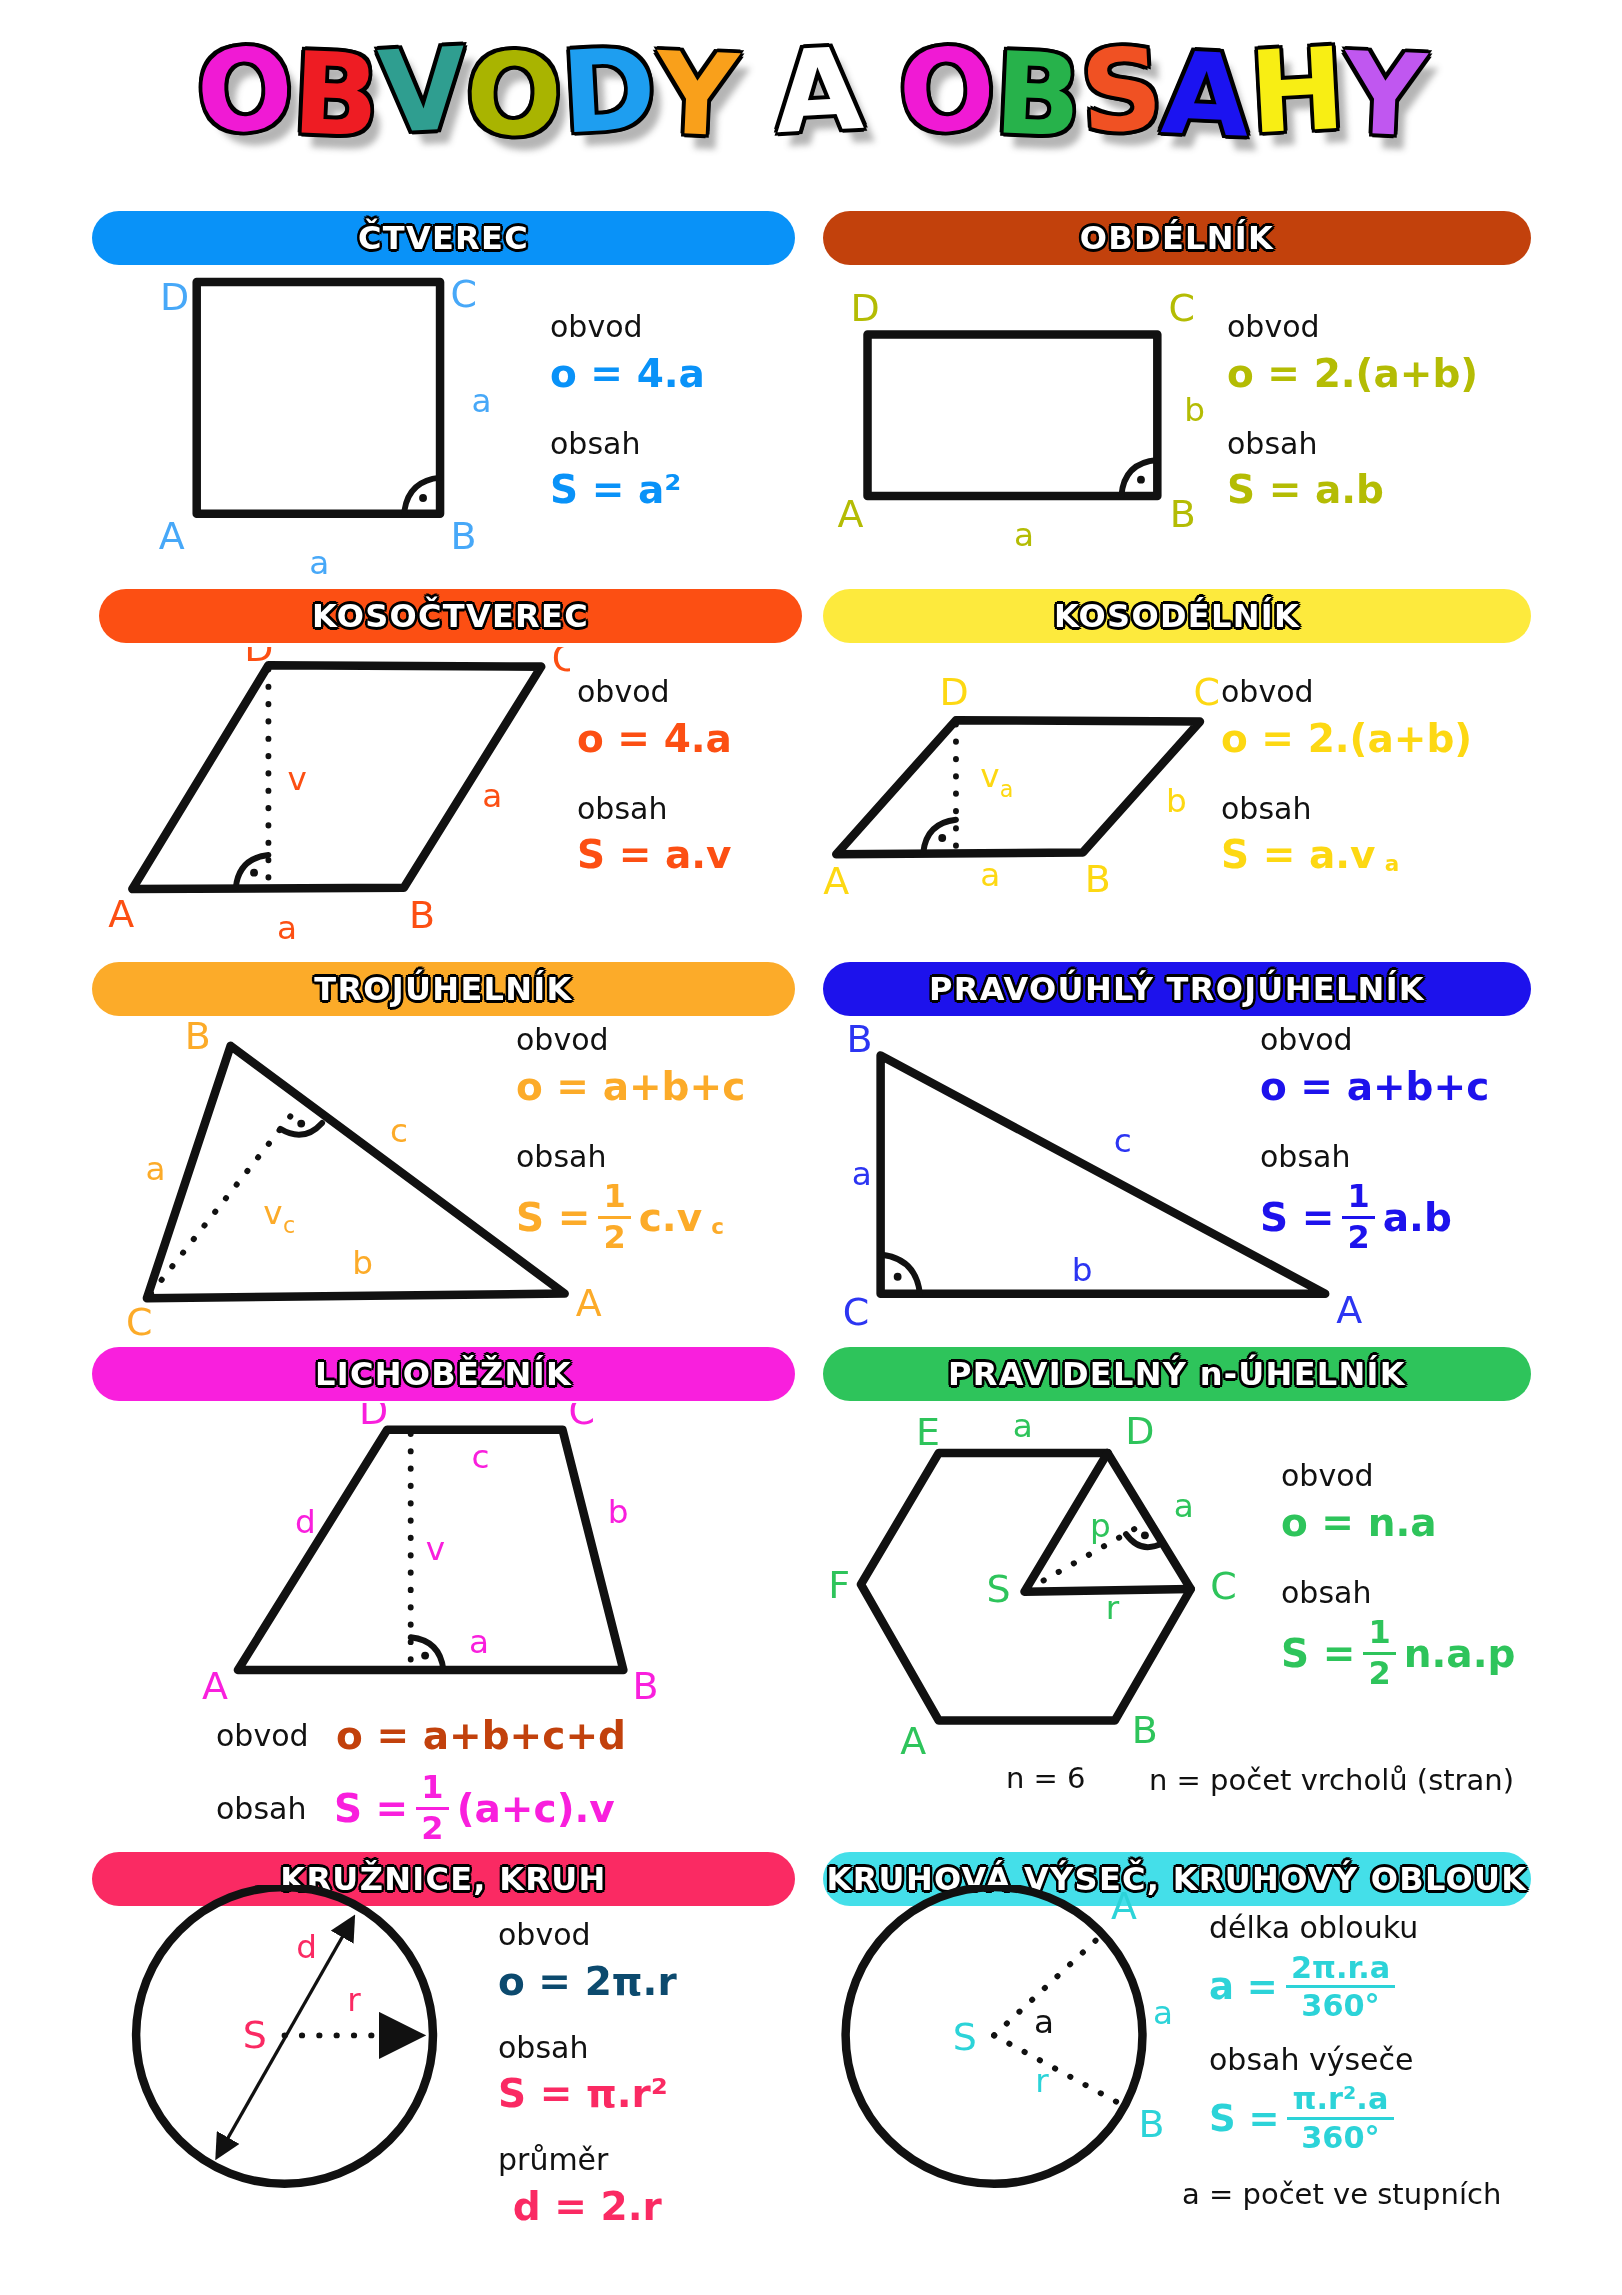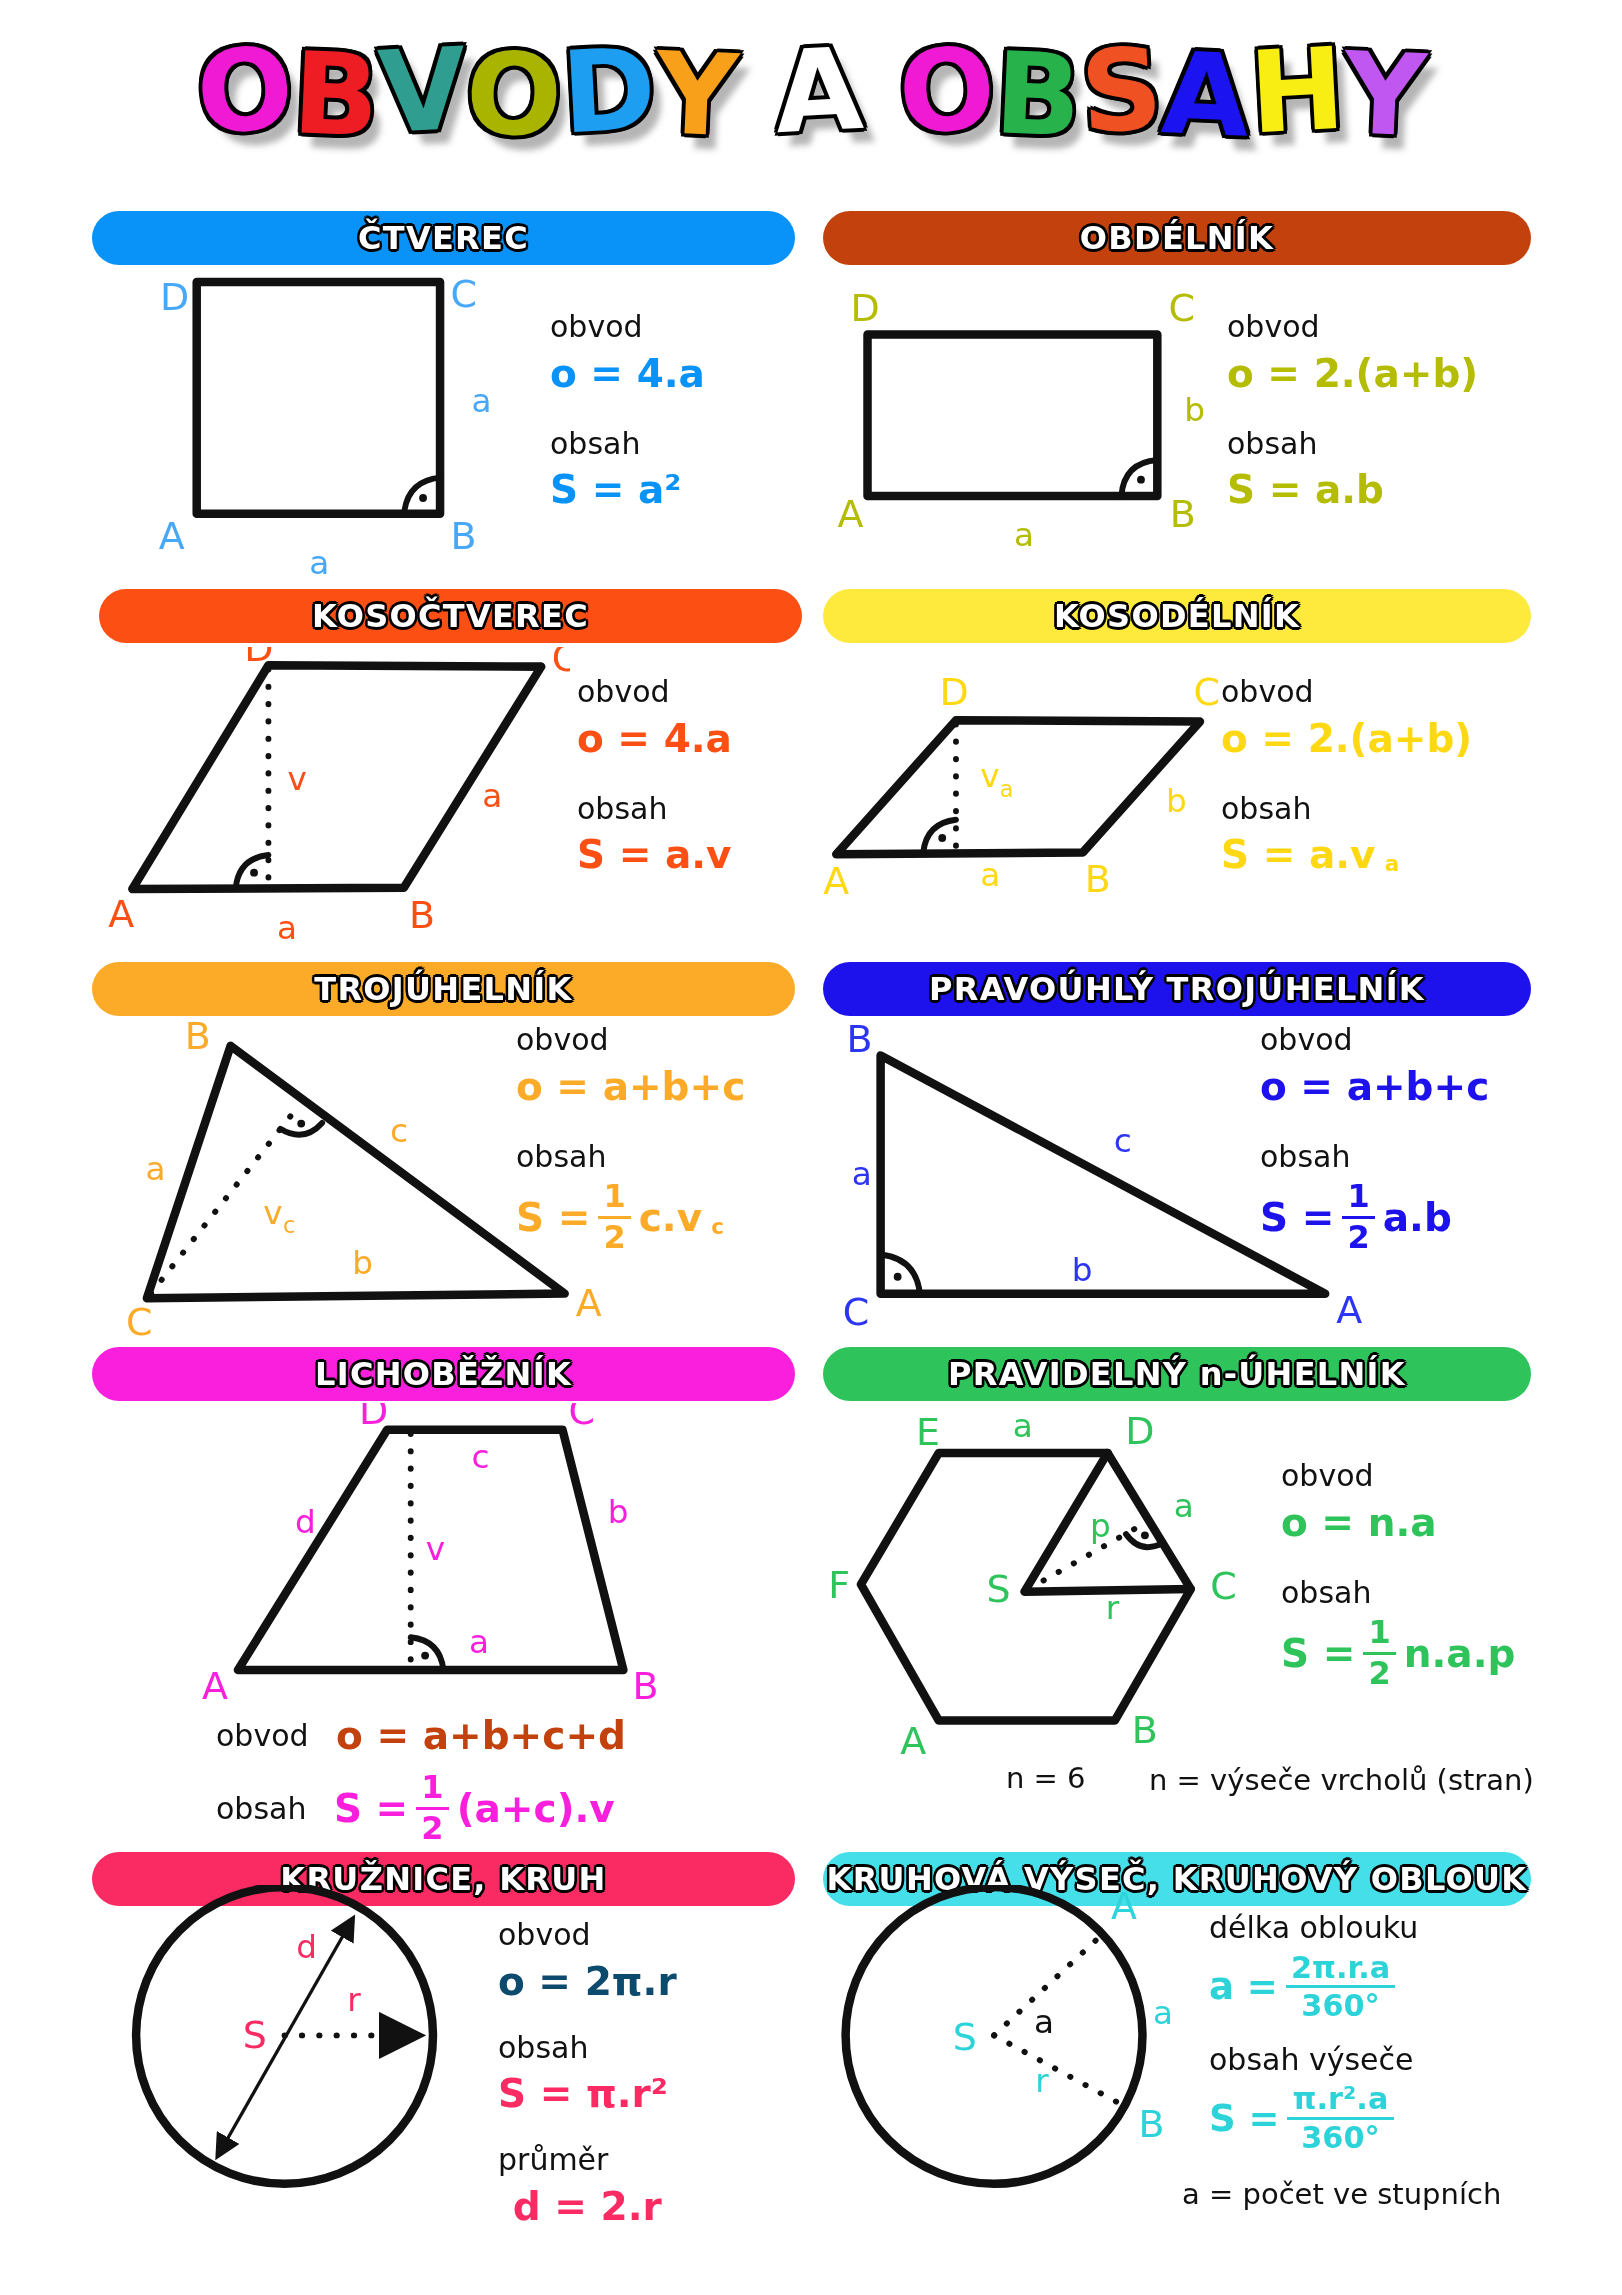--- a/index.html
+++ b/index.html
@@ -286,21 +286,21 @@
       <div class="formula frow" style="color: rgb(46, 196, 91);">
         <span>S =</span>
           <span class="frac">
             <span class="num">1</span>
             <span class="den">2</span>
           </span>
           <span>n.a.p</span>
       </div>
     </div>
     <div class="note" style="left:183px;top:414px;">n = 6</div>
-    <div class="note" style="left:326px;top:416px;">n = výseče vrcholů (stran)</div>
+    <div class="note" style="left:326px;top:416px;">n = počet vrcholů (stran)</div>
   </div>
 
   <div class="section" style="left:92px;top:1852px;width:703px;height:442px;">
     <div class="pill" style="background-color: rgb(250, 42, 99);">
         <span>KRUŽNICE, KRUH</span>
       </div>
     <svg class="shape" style="left:0;top:33px;" width="406" height="340" viewBox="0 0 620 520">
       <defs>
         <marker id="arr" viewBox="0 0 10 10" refX="8" refY="5" markerWidth="8" markerHeight="8" orient="auto-start-reverse">
             <path d="M0 0 L10 5 L0 10 z" fill="#111"></path>

